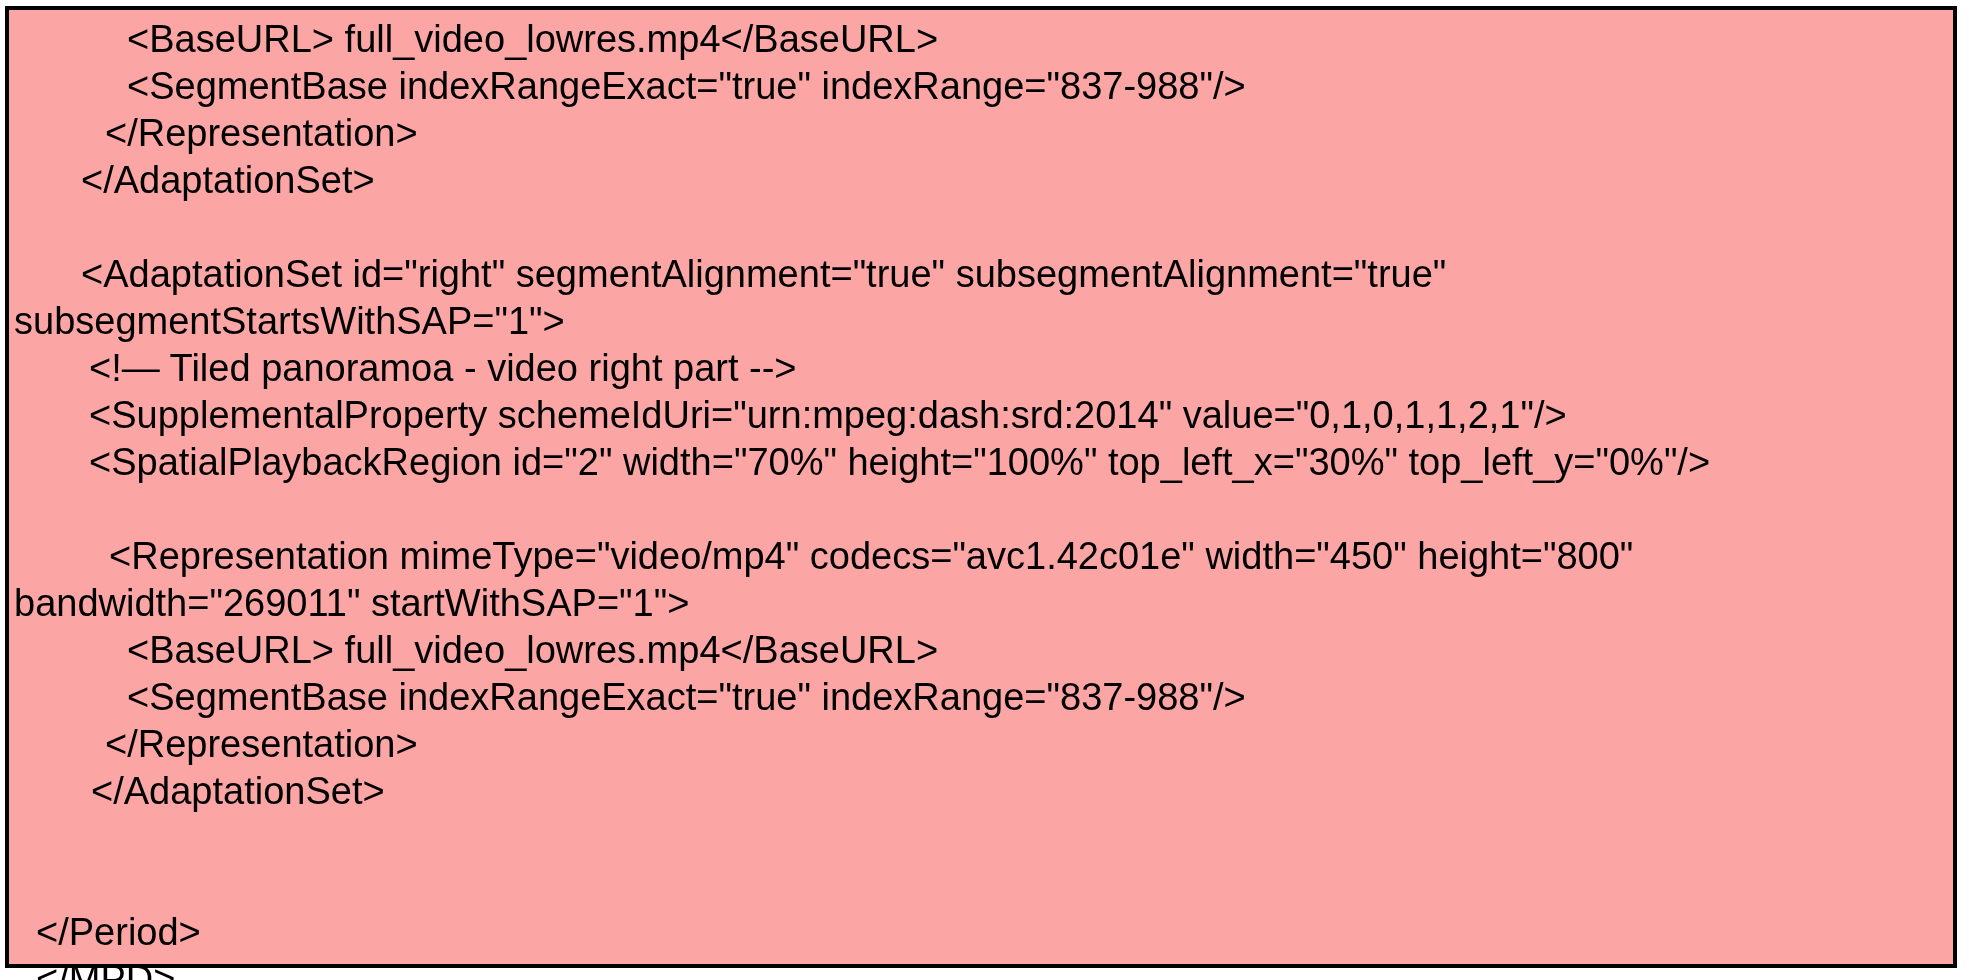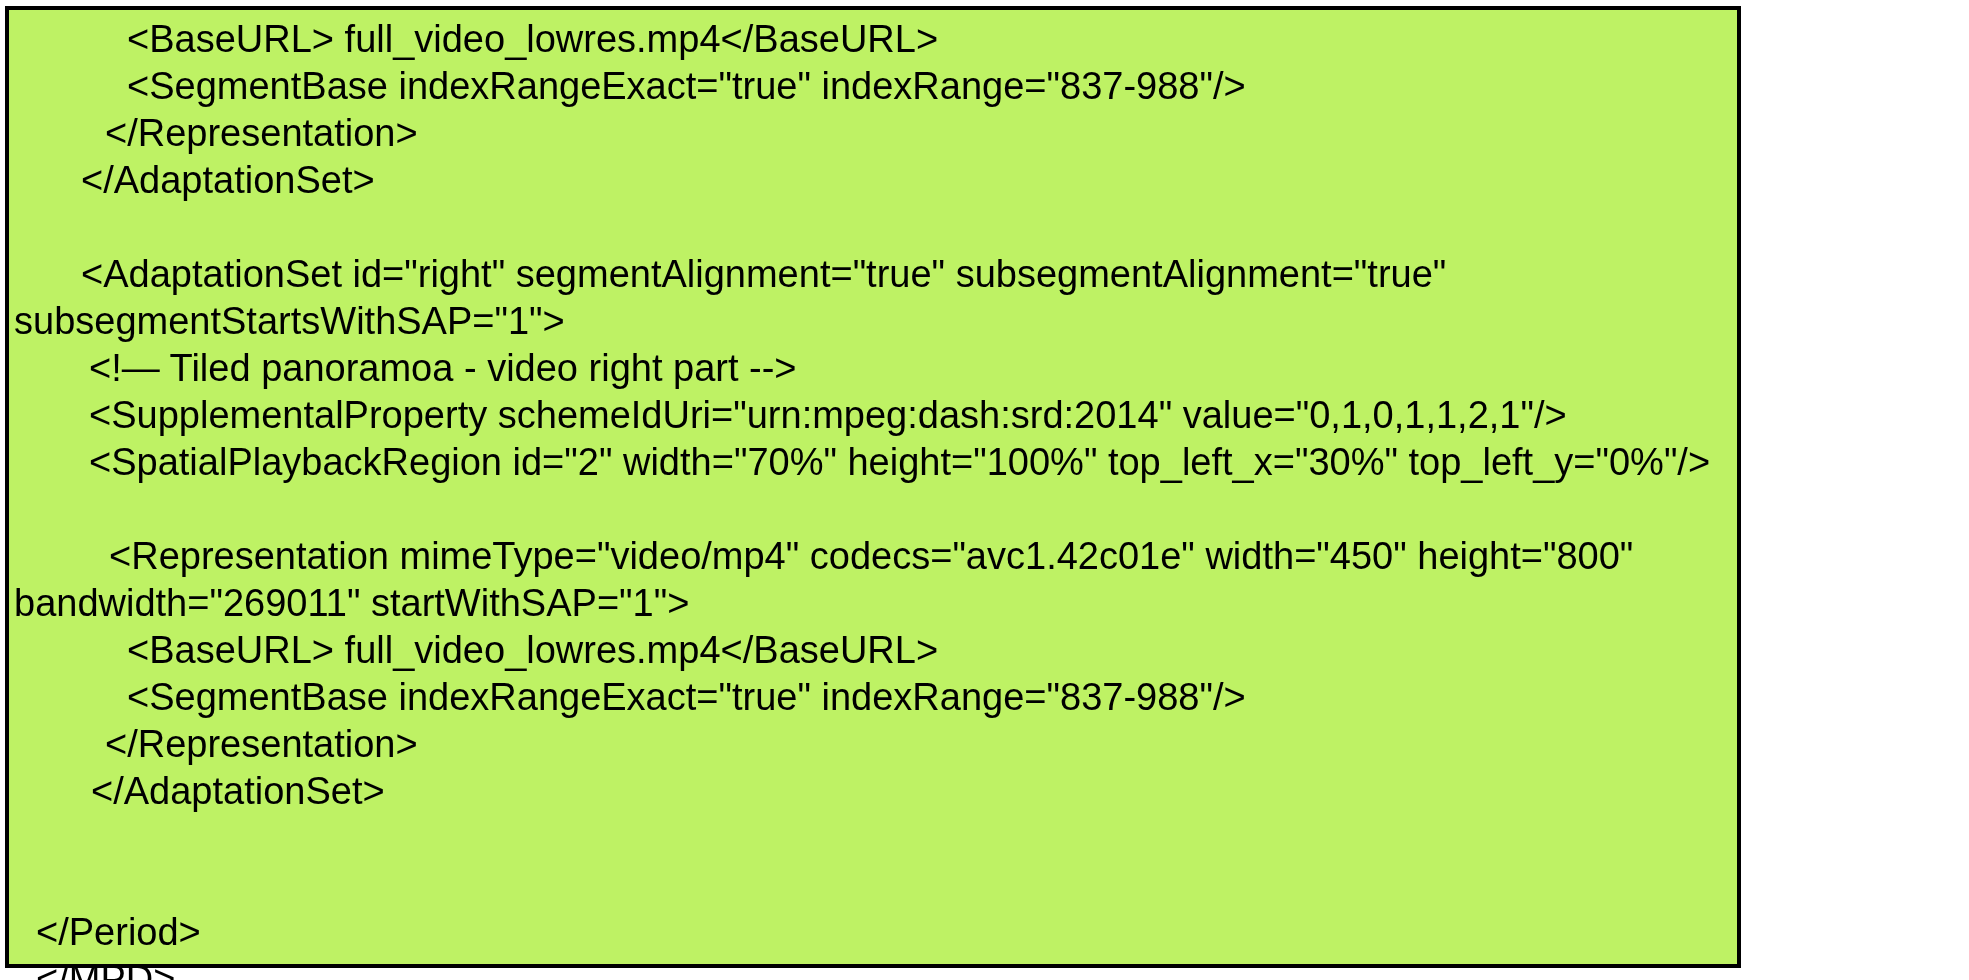--- a/index.html
+++ b/index.html
@@ -7,24 +7,24 @@
     padding: 0;
     background: #ffffff;
     width: 1969px;
     height: 980px;
     overflow: hidden;
   }
   .frame {
     position: absolute;
     left: 5px;
     top: 6px;
-    width: 1736px;
+    width: 1952px;
     height: 962px;
     border: 4px solid #000000;
-    background: #bef264;
+    background: #fca5a5;
     box-sizing: border-box;
   }
   .code-listing {
     position: absolute;
     left: 0;
     top: 6px;
     right: 0;
     font-family: "Liberation Sans", sans-serif;
     font-size: 38px;
     line-height: 47px;

